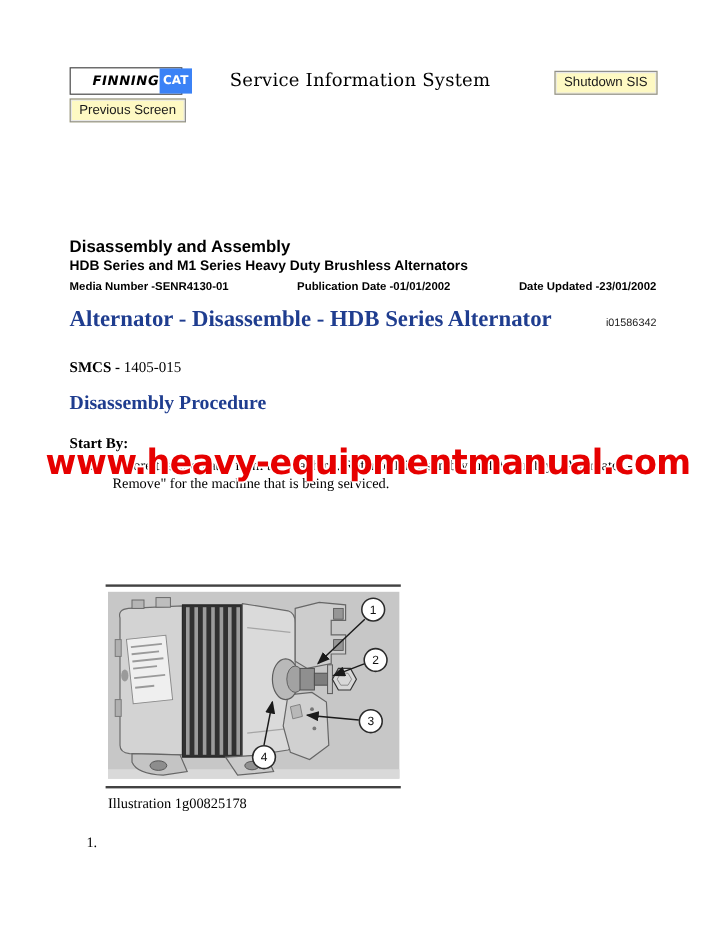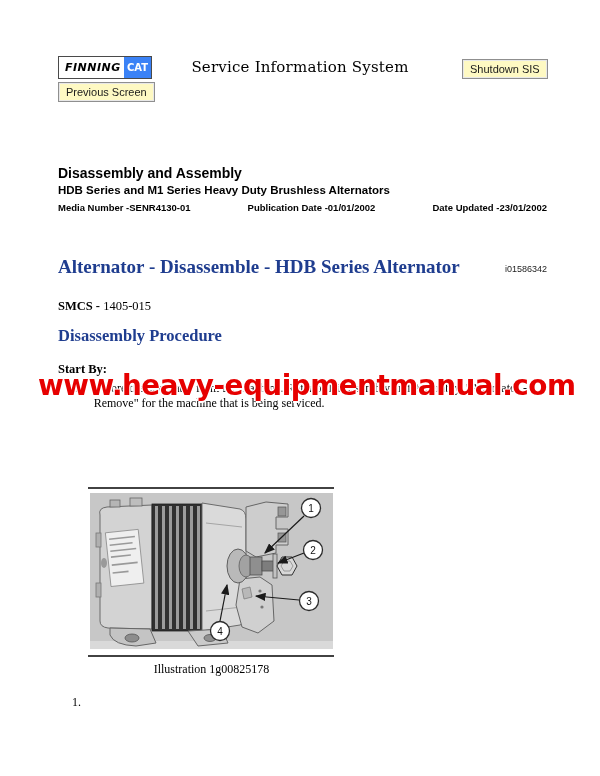--- a/index.html
+++ b/index.html
@@ -2,63 +2,63 @@
 <html style="--heading-blue: #1f3d8f; --watermark-red: #e60000;"><head>
 <meta charset="utf-8">
 <style>
   html,body { margin:0; padding:0; background:#888; }
   .page { position:relative; width:600px; height:776px; background:#ffffff;
           font-family:"Liberation Serif", serif; color:#000; overflow:hidden; margin:0 auto; }
   .abs { position:absolute; }
 
   
   .logo-box { left:58px; top:56px; width:94px; height:23px; border:1px solid #4a4a4a;
-              display:flex; align-items:center; justify-content:space-between; background:#fff; box-sizing:border-box; padding-left:6px; }
+              display:flex; align-items:center; justify-content:space-between; background:#fff; box-sizing:border-box; padding-left:18px; }
   .finning-text { font-family:"DejaVu Sans", sans-serif; font-weight:bold; font-style:italic;
                   font-size:11px; letter-spacing:0.5px; }
   .cat-box { background:#3b82f6; color:#fff; font-family:"DejaVu Sans", sans-serif; font-weight:bold;
              font-size:10px; height:100%; display:flex; align-items:center; padding:0 3px; box-sizing:border-box; }
   .btn { position:absolute; font-family:"Liberation Sans", sans-serif; font-size:11px; color:#1a1a1a;
          background:#fef9c3; border:1px solid #8f8f8f; box-shadow:inset 0 0 0 1px #e8e8e8;
          padding:3px 7px; cursor:pointer; white-space:nowrap; }
   .prev-btn { left:58px; top:82px; }
   .shutdown-btn { left:462px; top:59px; }
   .sis-title { left:0; right:0; top:58px; text-align:center; font-family:"DejaVu Serif", serif;
                font-weight:normal; font-size:15px; letter-spacing:0.2px; }
 
   
   .product-info { left:58px; top:113px; font-family:"Liberation Sans", sans-serif;
                   font-size:8.5px; line-height:14px; color:#4a4a4a; }
   .product-info b { color:#000; }
   .pi-marker { color:#000; font-weight:bold; }
 
   
   .doc-head { left:58px; top:164px; width:489px; font-family:"Liberation Sans", sans-serif; }
-  .dh-title { font-size:14px; font-weight:bold; line-height:19px; }
+  .dh-title { font-size:14px; font-weight:bold; line-height:19px;margin-top:32px; }
   .dh-sub { font-size:11.5px; font-weight:bold; line-height:15px; }
   .dh-meta { display:flex; justify-content:space-between; font-size:9.5px; font-weight:bold; margin-top:4px; }
 
   .doc-id { right:53px; top:236px; font-family:"Liberation Sans", sans-serif; font-size:9px; color:#222;margin-top:28px; }
 
   
   .article-title { left:58px; top:256px; font-size:19px; font-weight:bold; color:var(--heading-blue); }
   .smcs-line { left:58px; top:299px; font-size:12.5px; }
   .proc-head { left:58px; top:326px; font-size:16.5px; font-weight:bold; color:var(--heading-blue); }
   .start-by { left:58px; top:362px; font-size:12.5px; font-weight:bold; }
   .step-a { left:75px; top:381px; width:478px; font-size:12px; line-height:15px; display:flex; }
   .step-marker { flex:none; margin-right:7px; }
   .note-para { left:58px; top:427px; width:490px; font-size:12px; line-height:15px; }
   .step-1 { left:72px; top:695px; width:482px; font-size:12px; line-height:15px; display:flex; }
 
   
   .rule { left:88px; width:246px; height:2px; background:#424242; }
   .rule-top { top:487px; } .rule-bottom { top:655px; }
   .photo-wrap { left:90px; top:493px; width:243px; height:156px; }
   .photo-wrap svg { display:block; width:243px; height:156px; }
-  .fig-cap { left:90px; top:662px; width:243px; display:flex; justify-content:center; font-size:12px; }
+  .fig-cap { left:90px; top:662px; width:243px; display:flex; justify-content:flex-start; font-size:12px; }
 
   
   .watermark { left:38px; top:368px; font-family:"DejaVu Sans", sans-serif; font-weight:bold;
                font-size:29px; letter-spacing:-0.5px; color:var(--watermark-red); white-space:nowrap;
                transform:scaleX(0.96); transform-origin:left center; z-index:5;
                text-shadow:1.5px 0 0 #fff, -1.5px 0 0 #fff, 0 1.5px 0 #fff, 0 -1.5px 0 #fff; }
 </style>
 </head>
 <body>
 

